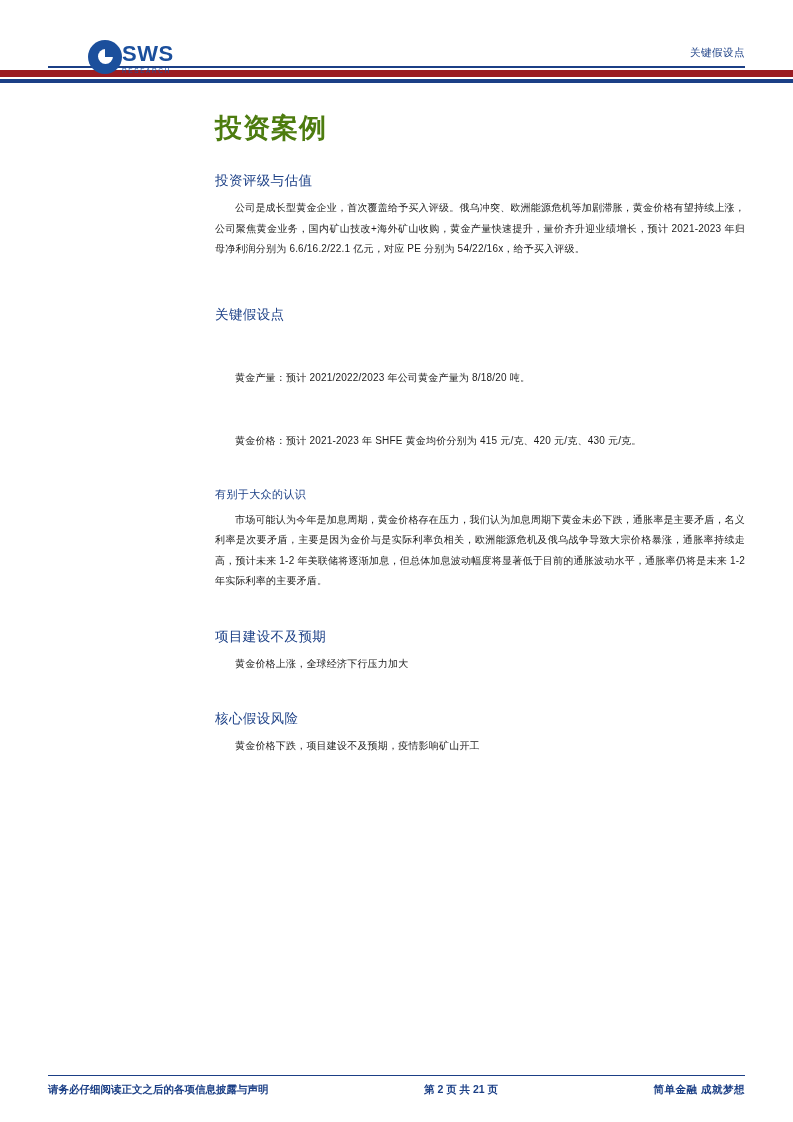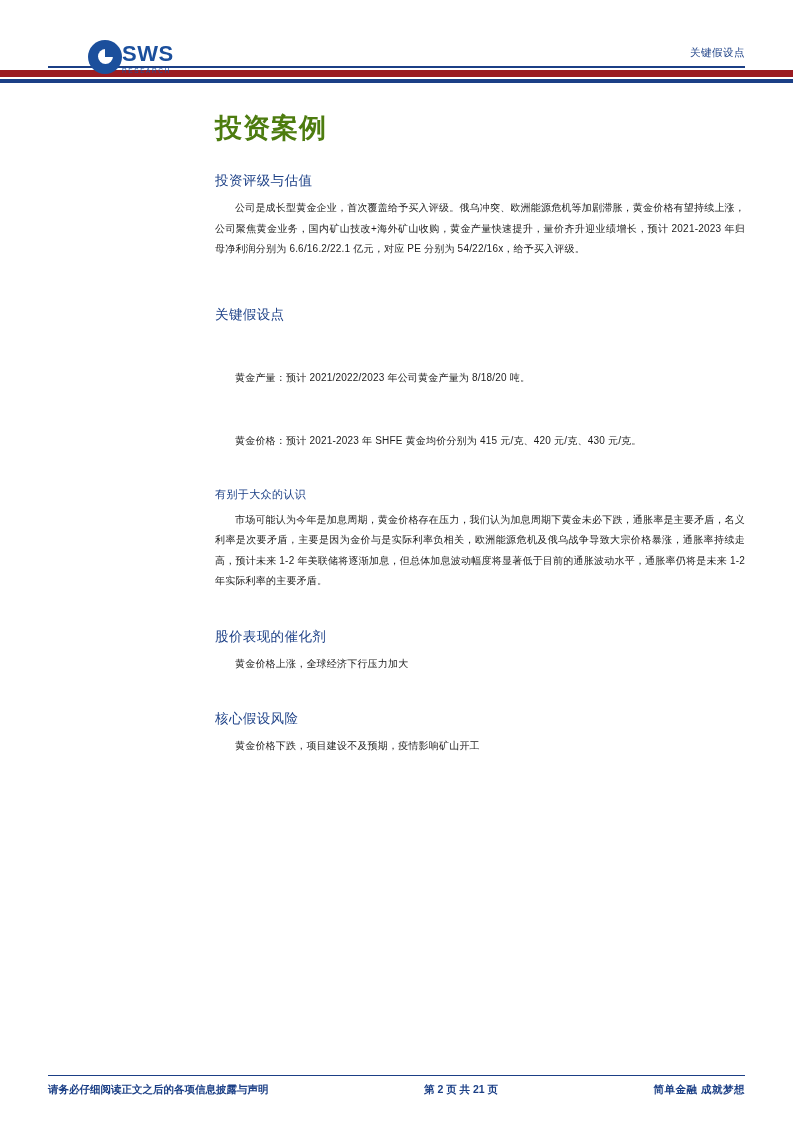--- a/index.html
+++ b/index.html
@@ -223,21 +223,21 @@
   <div class="spacer-md"></div>
 
   <div class="section">
     <div class="section-head big">有别于大众的认识</div>
     <p class="para">市场可能认为今年是加息周期，黄金价格存在压力，我们认为加息周期下黄金未必下跌，通胀率是主要矛盾，名义利率是次要矛盾，主要是因为金价与是实际利率负相关，欧洲能源危机及俄乌战争导致大宗价格暴涨，通胀率持续走高，预计未来 1-2 年美联储将逐渐加息，但总体加息波动幅度将显著低于目前的通胀波动水平，通胀率仍将是未来 1-2 年实际利率的主要矛盾。</p>
   </div>
 
   <div class="spacer-md"></div>
 
   <div class="section">
-    <div class="section-head">股价表现的催化剂</div>
+    <div class="section-head">项目建设不及预期</div>
     <p class="para">黄金价格上涨，全球经济下行压力加大</p>
   </div>
 
   <div class="spacer-md"></div>
 
   <div class="section">
     <div class="section-head">核心假设风险</div>
     <p class="para">黄金价格下跌，项目建设不及预期，疫情影响矿山开工</p>
   </div>
 

